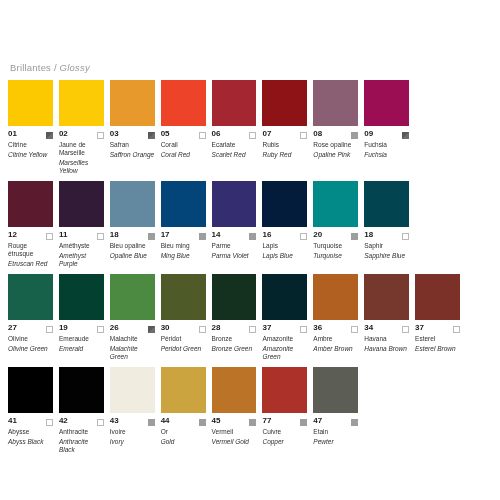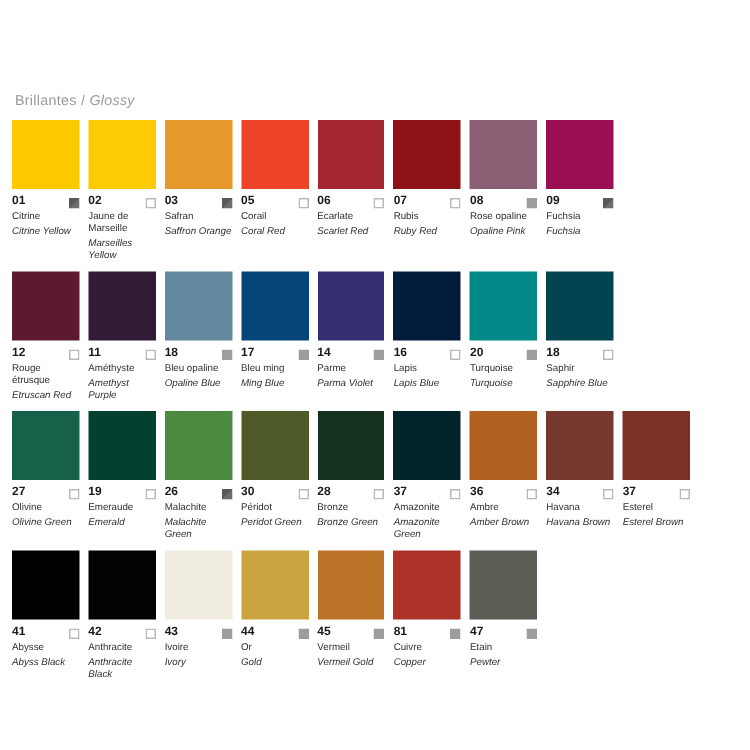--- a/index.html
+++ b/index.html
@@ -489,21 +489,21 @@
                 <rect x="0" y="0" width="7" height="7" fill="#9d9d9d"></rect>
               </svg>
             </span>
           </div>
           <div class="name-fr">Vermeil</div>
           <div class="name-en">Vermeil Gold</div>
         </div>
         <div class="swatch-cell">
           <div class="chip" style="background-color: rgb(172, 50, 41);"></div>
           <div class="meta">
-            <span class="code">81</span>
+            <span class="code">77</span>
             <span class="icon">
               <svg width="7" height="7" viewBox="0 0 7 7">
                 <rect x="0" y="0" width="7" height="7" fill="#9d9d9d"></rect>
               </svg>
             </span>
           </div>
           <div class="name-fr">Cuivre</div>
           <div class="name-en">Copper</div>
         </div>
         <div class="swatch-cell">

